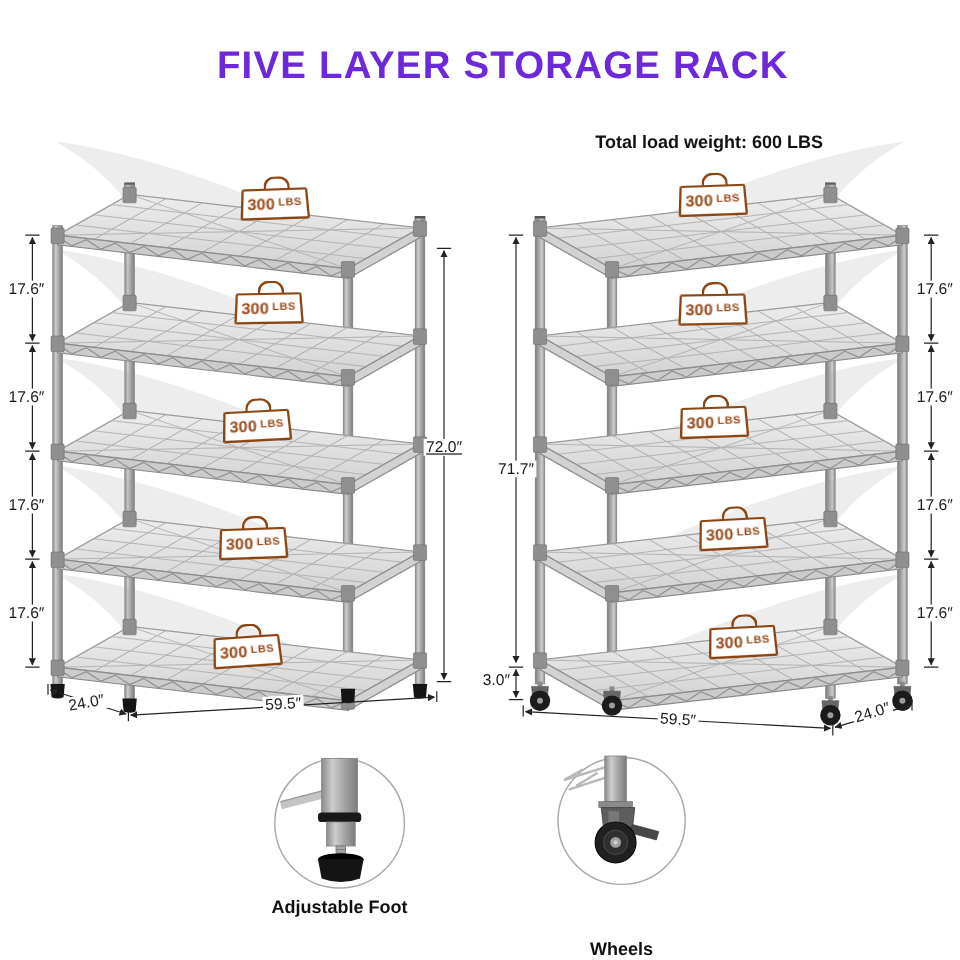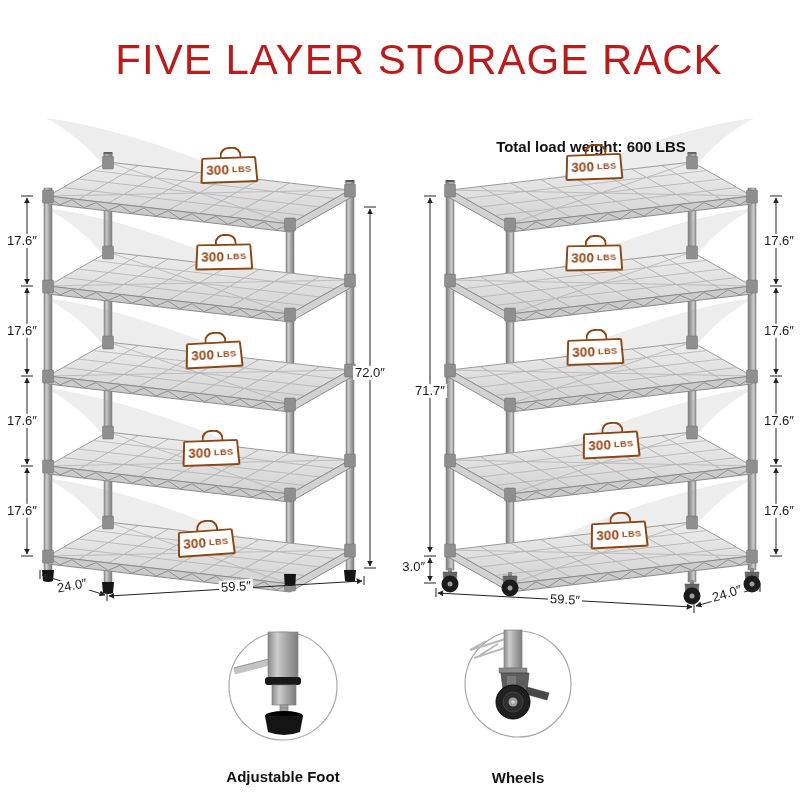--- a/index.html
+++ b/index.html
@@ -2,25 +2,25 @@
 <html><head>
 <meta charset="utf-8">
 <style>
   html,body{margin:0;padding:0;}
   body{width:800px;height:800px;position:relative;background:#ffffff;
        font-family:"Liberation Sans",sans-serif;overflow:hidden;}
   .stage{position:absolute;inset:0;width:800px;height:800px;}
   svg.art{position:absolute;left:0;top:0;}
 
   .page-title{position:absolute;left:419px;top:36px;transform:translateX(-50%);
-    font-size:42px;font-weight:normal;color:#b91c1c;letter-spacing:1px;white-space:nowrap;}
+    font-size:32px;font-weight:bold;color:#6d28d9;letter-spacing:1px;white-space:nowrap;}
   .subtitle{position:absolute;transform:translateX(-50%);font-size:15px;font-weight:bold;
     color:#111;white-space:nowrap;}
   .subtitle.left{left:210px;top:119px;}
-  .subtitle.right{left:591px;top:110px;margin-top:28px;}
+  .subtitle.right{left:591px;top:110px;}
 
   
   .badge{position:absolute;width:58px;text-align:center;}
   .badge .handle{position:absolute;top:-8px;left:50%;margin-left:-9px;width:18px;height:10px;
     border:2.5px solid #8B4513;border-bottom:none;border-radius:9px 9px 0 0;}
   .badge .box{position:relative;height:24px;border:2px solid #8B4513;background:#fff;
     border-radius:2px;display:flex;align-items:center;justify-content:center;gap:3px;
     transform:perspective(80px) rotateX(10deg);transform-origin:50% 100%;}
   .badge .v{font-size:14px;font-weight:bold;color:#96491a;line-height:1;}
   .badge .u{font-size:9.5px;font-weight:bold;color:#96491a;letter-spacing:.5px;line-height:1;}
@@ -28,21 +28,21 @@
   
   .dim{position:absolute;transform:translate(-50%,-50%);font-size:13px;color:#1a1a1a;
     background:#fff;padding:0 2px;white-space:nowrap;line-height:1.1;}
   .dim.r10{transform:translate(-50%,-50%) rotate(-10deg);}
   .dim.r4n{transform:translate(-50%,-50%) rotate(-3.5deg);}
   .dim.r4{transform:translate(-50%,-50%) rotate(3.5deg);}
   .dim.r17{transform:translate(-50%,-50%) rotate(-17deg);}
   .dim.endr{transform:translate(-100%,-50%);background:transparent;}
 
   .callout-label{position:absolute;transform:translateX(-50%);font-size:15px;
-    font-weight:bold;color:#111;white-space:nowrap;margin-top:20px;}
+    font-weight:bold;color:#111;white-space:nowrap;}
 </style>
 </head>
 <body>
 
 <div class="stage">
 
 <svg class="art" width="800" height="800" viewBox="0 0 800 800">
   <defs>
     <linearGradient id="pg" x1="0" y1="0" x2="1" y2="0">
       <stop offset="0" stop-color="#8a8a8a"></stop>
@@ -264,29 +264,29 @@
   <div class="box">
         <span class="v">300</span>
         <span class="u">LBS</span>
       </div>
 </div>
 
 <span class="dim" style="left:22px;top:241px;">17.6″</span>
 <span class="dim" style="left:22px;top:331px;">17.6″</span>
 <span class="dim" style="left:22px;top:421px;">17.6″</span>
 <span class="dim" style="left:22px;top:511px;">17.6″</span>
-<span class="dim" style="left:370px;top:373px;">72.0″</span>
+<span class="dim" style="left:370px;top:373px;text-decoration:underline;">72.0″</span>
 <span class="dim r10" style="left:72px;top:586px;">24.0″</span>
 <span class="dim r4n" style="left:236px;top:587px;">59.5″</span>
 
 <span class="dim" style="left:430px;top:391px;">71.7″</span>
 <span class="dim endr" style="left:427px;top:567px;text-align:right;">3.0″</span>
 <span class="dim" style="left:779px;top:241px;">17.6″</span>
 <span class="dim" style="left:779px;top:331px;">17.6″</span>
 <span class="dim" style="left:779px;top:421px;">17.6″</span>
 <span class="dim" style="left:779px;top:511px;">17.6″</span>
 <span class="dim r4" style="left:565px;top:600px;">59.5″</span>
 <span class="dim r17" style="left:727px;top:594px;">24.0″</span>
 
 <div class="callout-label" style="left:283px;top:748px;">Adjustable Foot</div>
-<div class="callout-label" style="left:518px;top:749px;text-align:center;">Wheels</div>
+<div class="callout-label" style="left:518px;top:783px;text-align:center;">Wheels</div>
 
 </div>
 
 </body></html>

